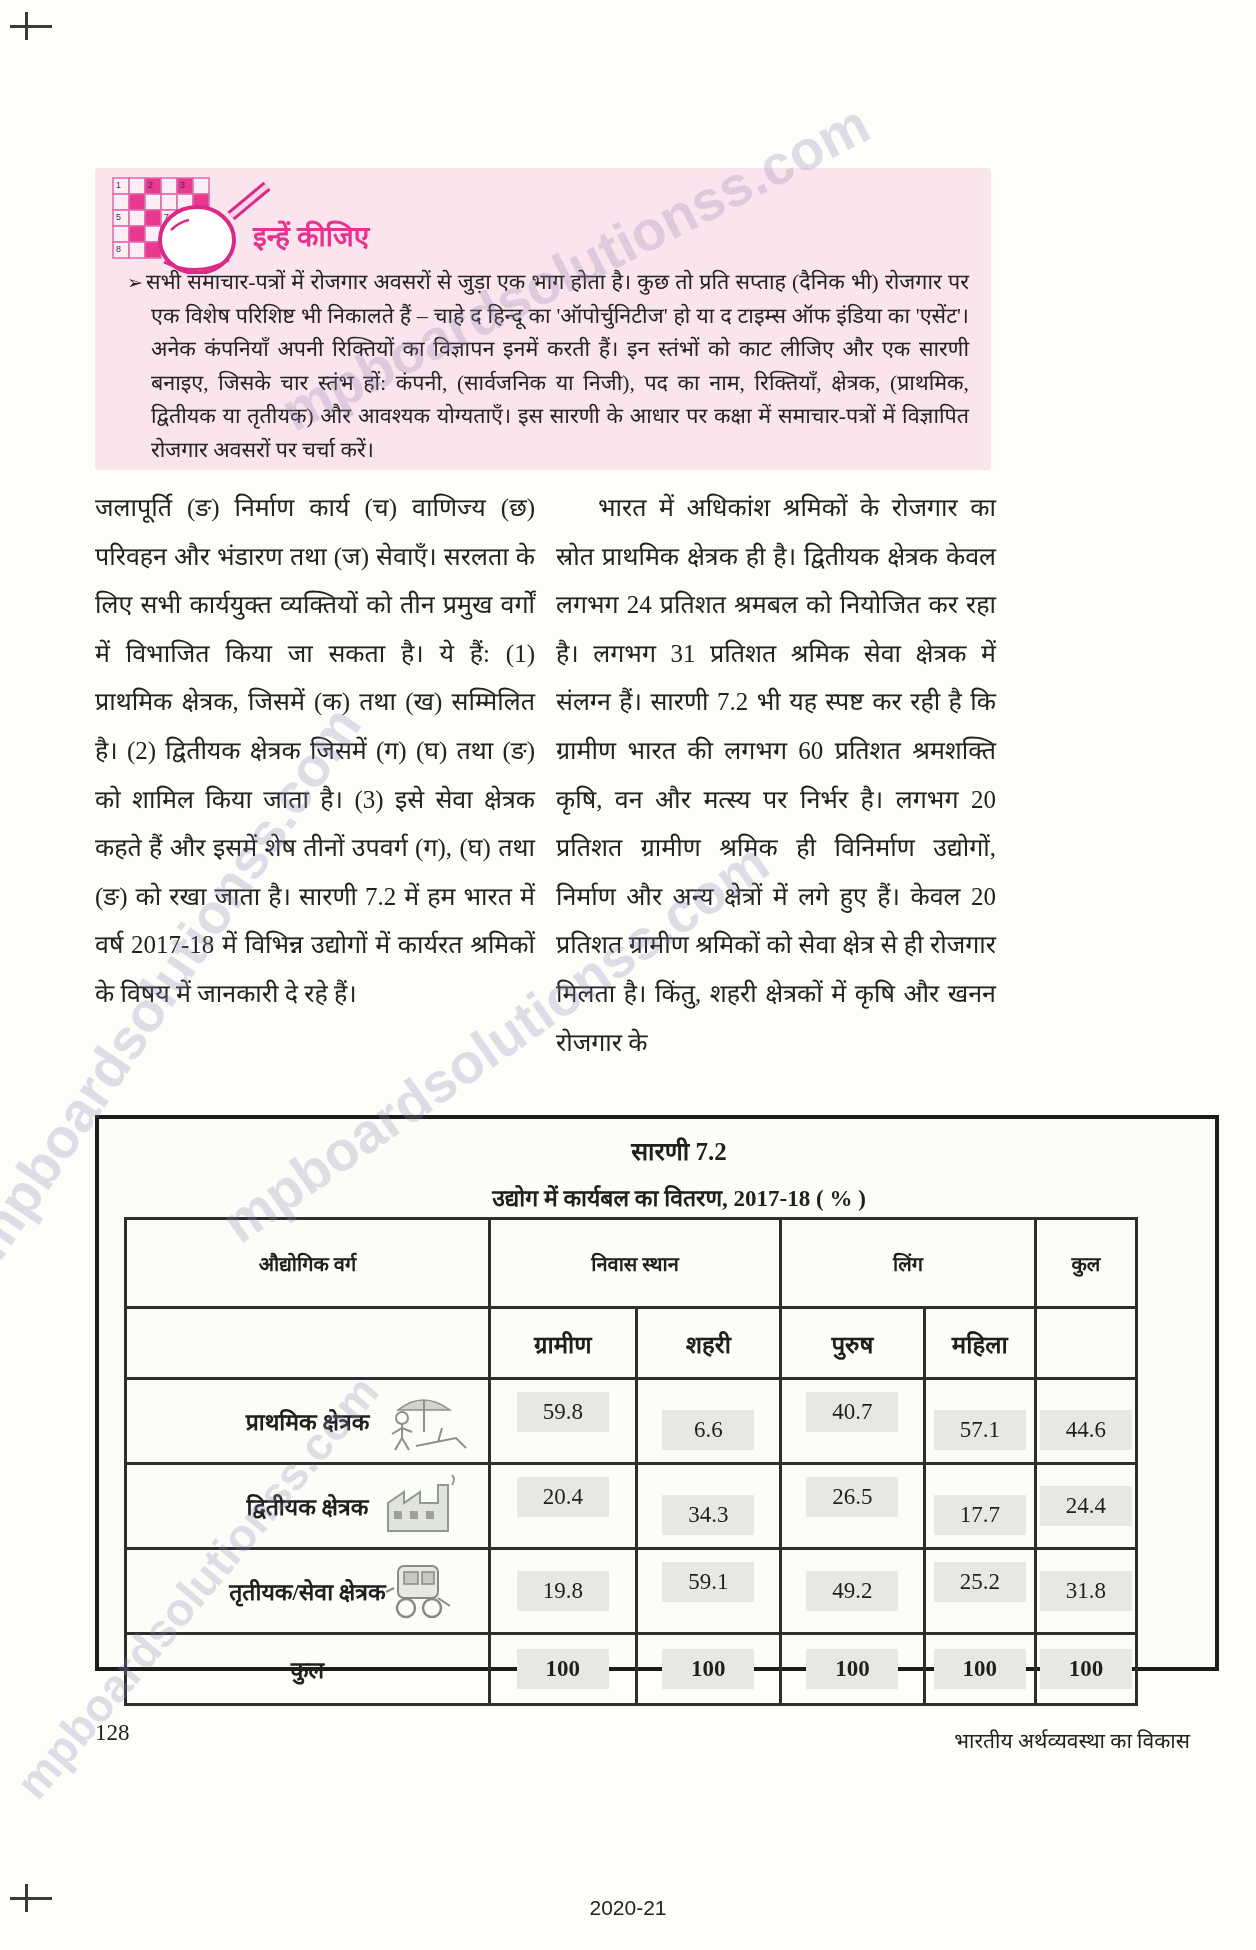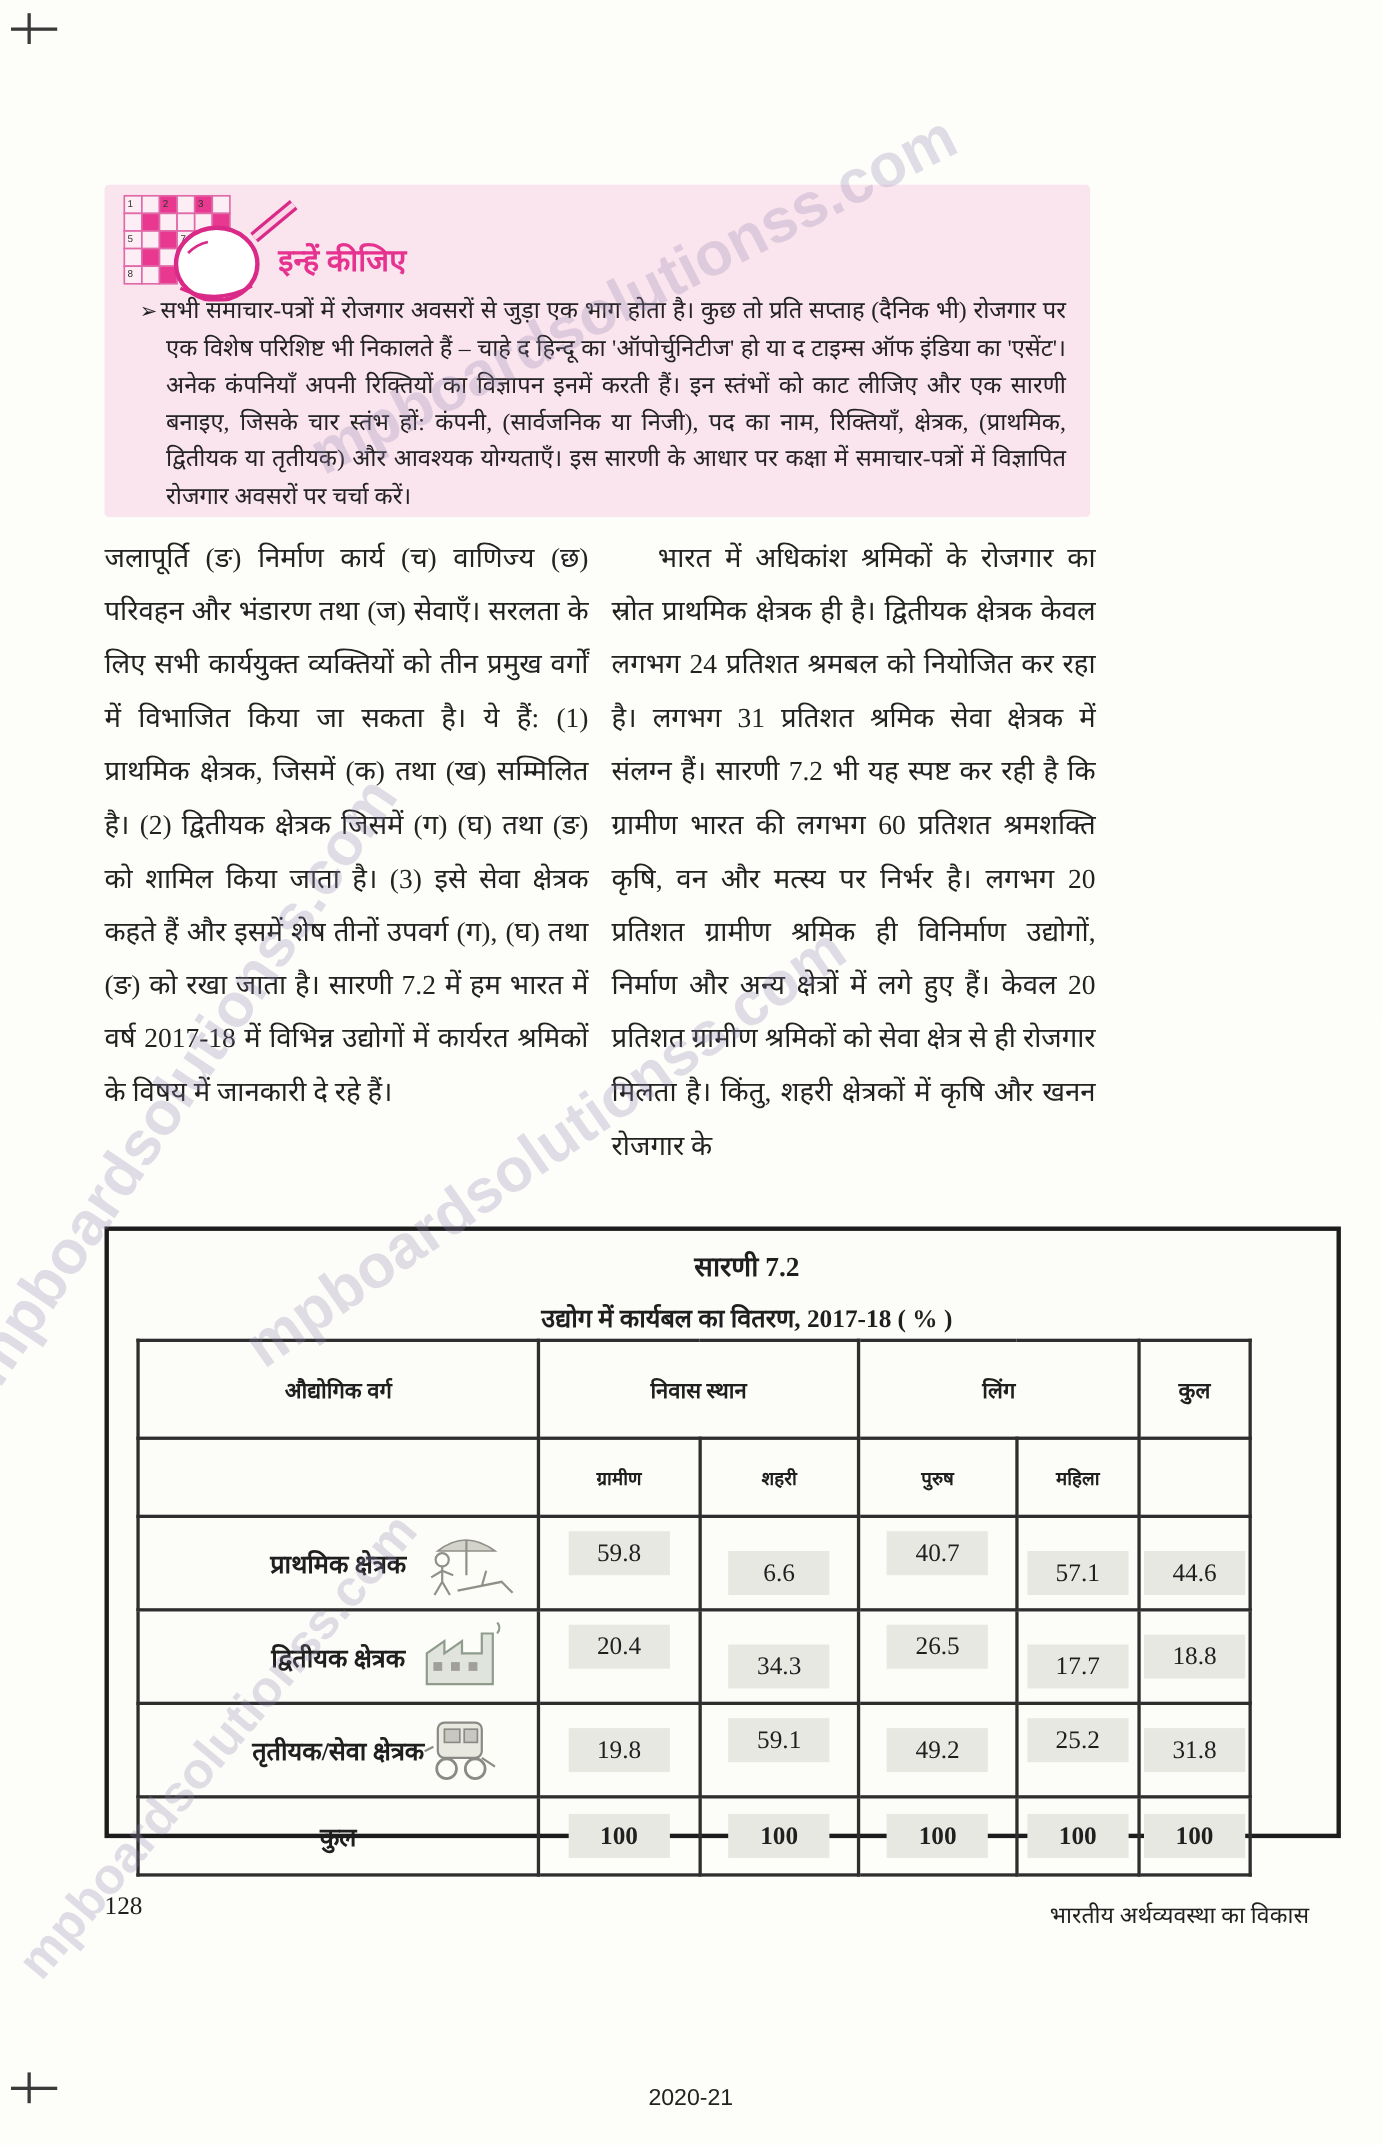--- a/index.html
+++ b/index.html
@@ -36,21 +36,21 @@
   .col-right{left:556px;text-indent:42px;}
   
   .table-box{position:absolute;left:95px;top:1115px;width:1072px;height:548px;
     border:4px solid #1c1c1c;background:#fcfcf9;padding-left:44px;}
   .t-title{text-align:center;font-size:25px;font-weight:bold;margin-top:14px;}
   .t-subtitle{text-align:center;font-size:23px;font-weight:bold;margin-top:14px;}
   table.wf{position:absolute;left:25px;top:98px;width:1014px;border-collapse:collapse;
     font-size:23px;table-layout:fixed;}
   table.wf td{border:3px solid #2e2e2e;text-align:center;vertical-align:middle;padding:0;}
   tr.h1 td{height:86px;font-weight:bold;font-size:20px;}
-  tr.h2 td{height:68px;font-weight:bold;font-size:17px;}
+  tr.h2 td{height:68px;font-weight:bold;font-size:24px;}
   tr.dr td{height:82px;}
   tr.last td{height:68px;}
   td.cat{text-align:left;padding-left:26px;font-weight:bold;position:relative;}
   td.cat svg{position:absolute;right:10px;top:50%;transform:translateY(-50%);}
   .chip{display:inline-block;background:#e8e8e3;padding:7px 18px;min-width:56px;}
   .chip.hi{transform:translateY(-9px);}
   .chip.lo{transform:translateY(9px);}
   tr.last .chip{font-weight:bold;}
   
   .pagenum{position:absolute;left:95px;top:1720px;font-size:23px;}
@@ -176,21 +176,21 @@
             <rect x="26" y="38" width="8" height="8" fill="#a0a098"></rect>
             <rect x="42" y="38" width="8" height="8" fill="#a0a098"></rect>
             <rect x="58" y="38" width="8" height="8" fill="#a0a098"></rect>
             <path d="M84,12 q4,-6 0,-10" fill="none" stroke="#8f9c8b" stroke-width="2"></path>
           </svg>
         </td>
         <td><span class="chip hi">20.4</span></td>
         <td><span class="chip lo">34.3</span></td>
         <td><span class="chip hi">26.5</span></td>
         <td><span class="chip lo">17.7</span></td>
-        <td><span class="chip">18.8</span></td>
+        <td><span class="chip">24.4</span></td>
       </tr>
 
       <tr class="dr">
         <td class="cat">
           <span>तृतीयक/सेवा क्षेत्रक</span>
           <svg width="110" height="66" viewBox="0 0 110 66">
             <rect x="30" y="8" width="40" height="32" rx="6" fill="#e8e8e0" stroke="#8a8a84" stroke-width="2"></rect>
             <rect x="36" y="14" width="14" height="12" fill="#c8c8c0" stroke="#8a8a84" stroke-width="1.5"></rect>
             <rect x="54" y="14" width="12" height="12" fill="#c8c8c0" stroke="#8a8a84" stroke-width="1.5"></rect>
             <circle cx="38" cy="50" r="9" fill="none" stroke="#8a8a84" stroke-width="2.5"></circle>

